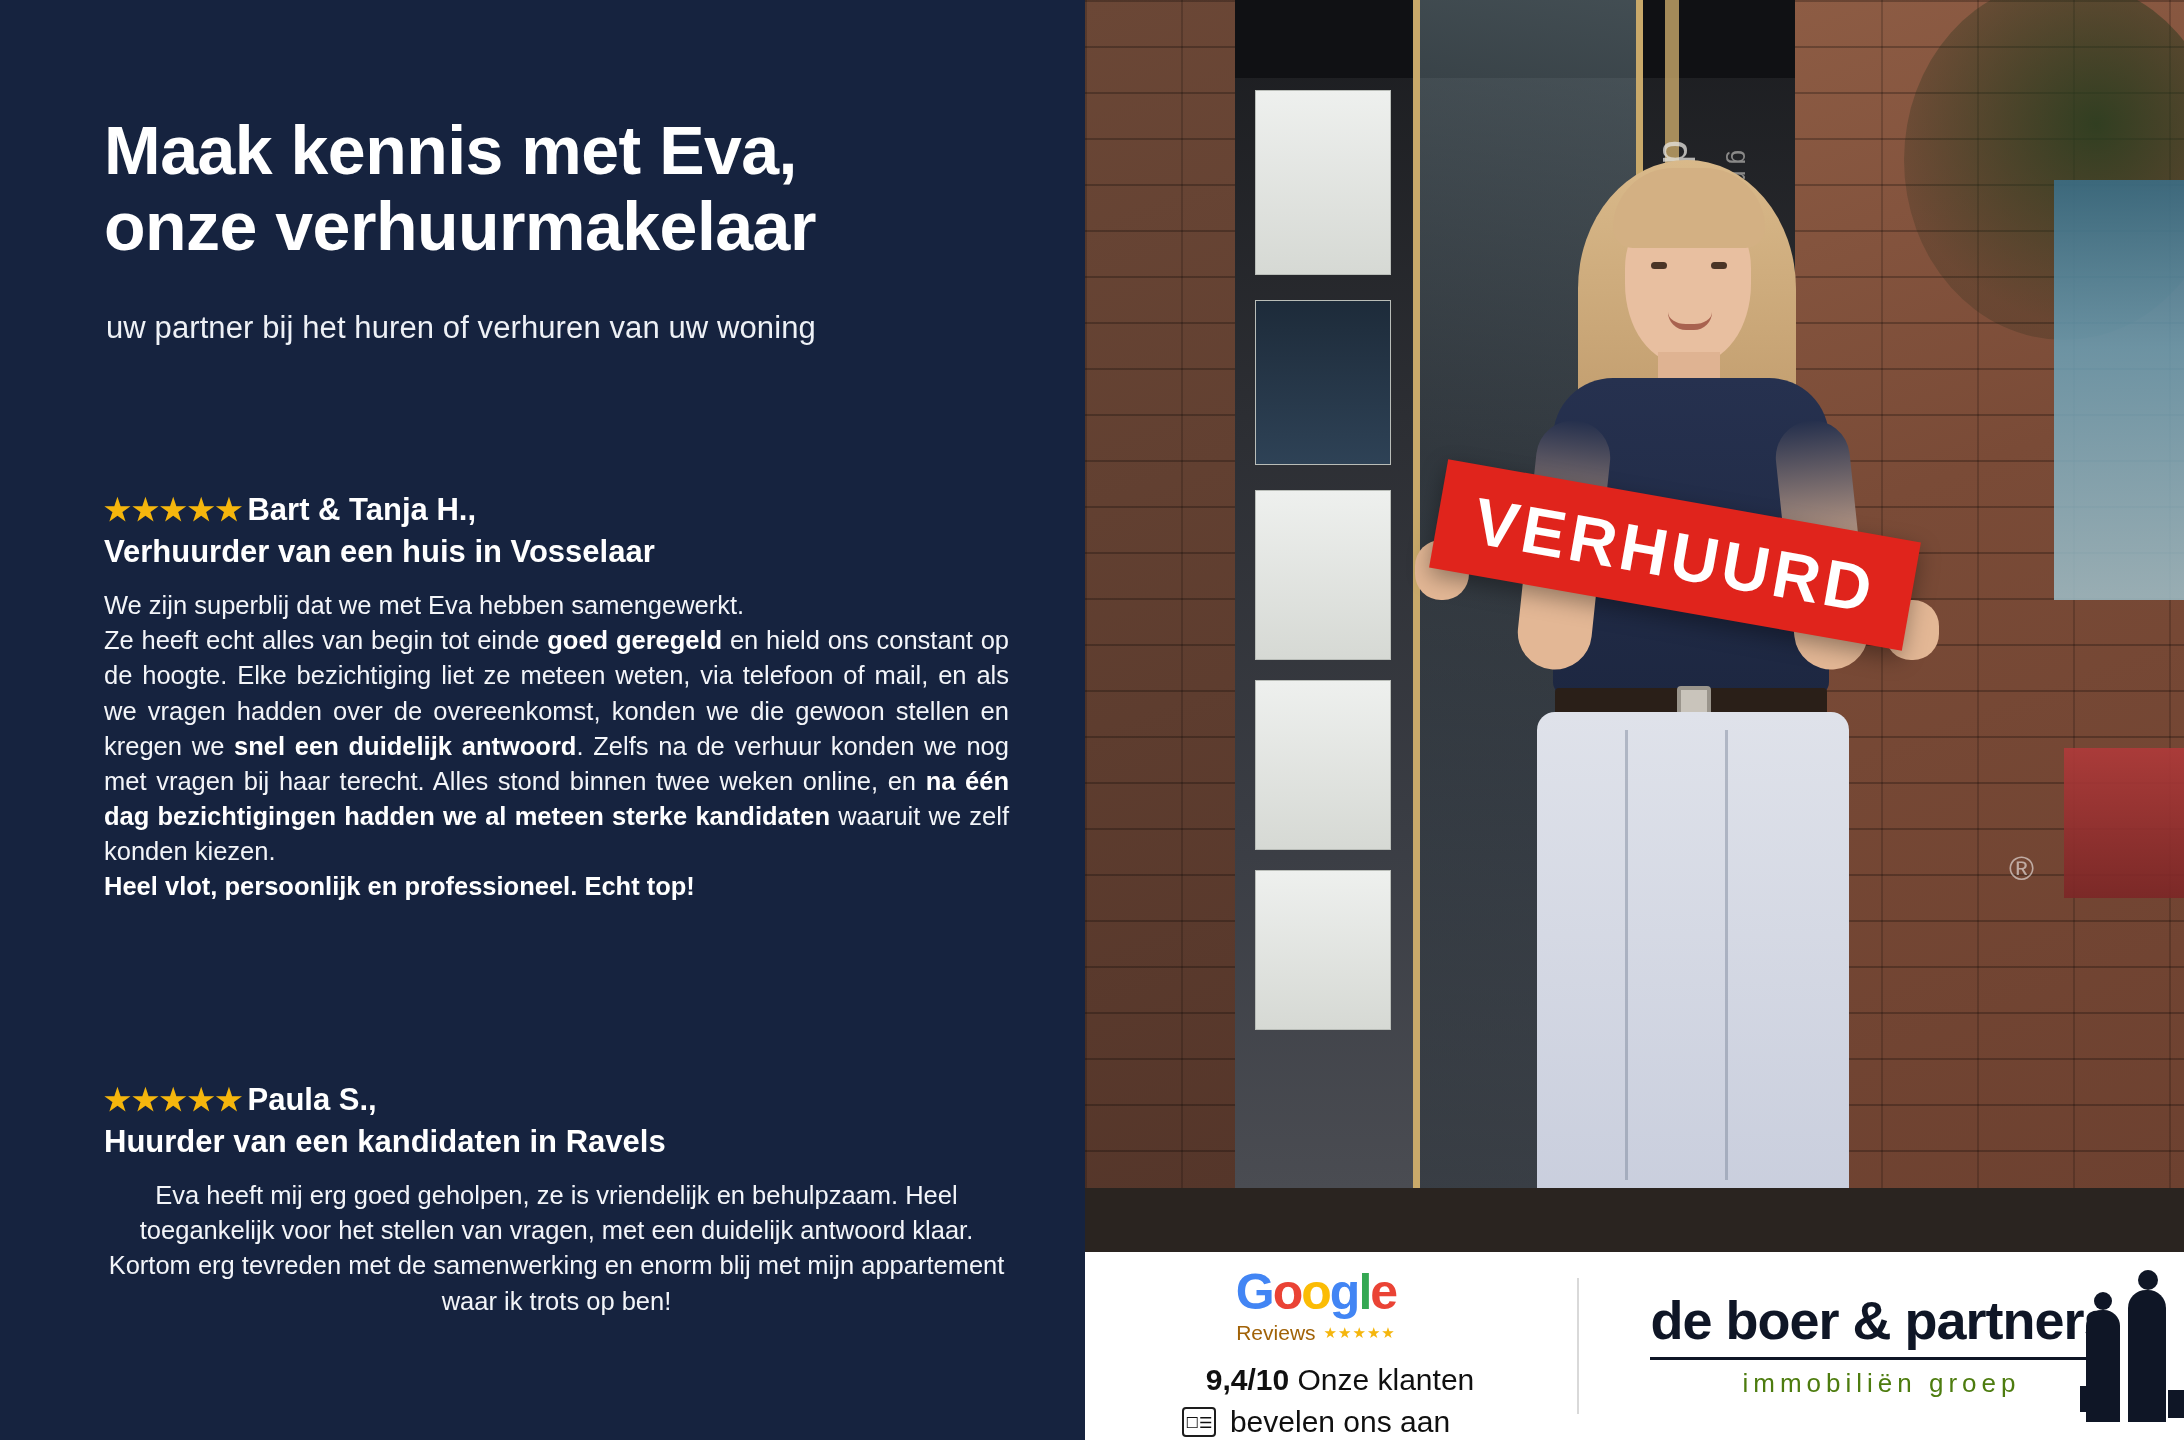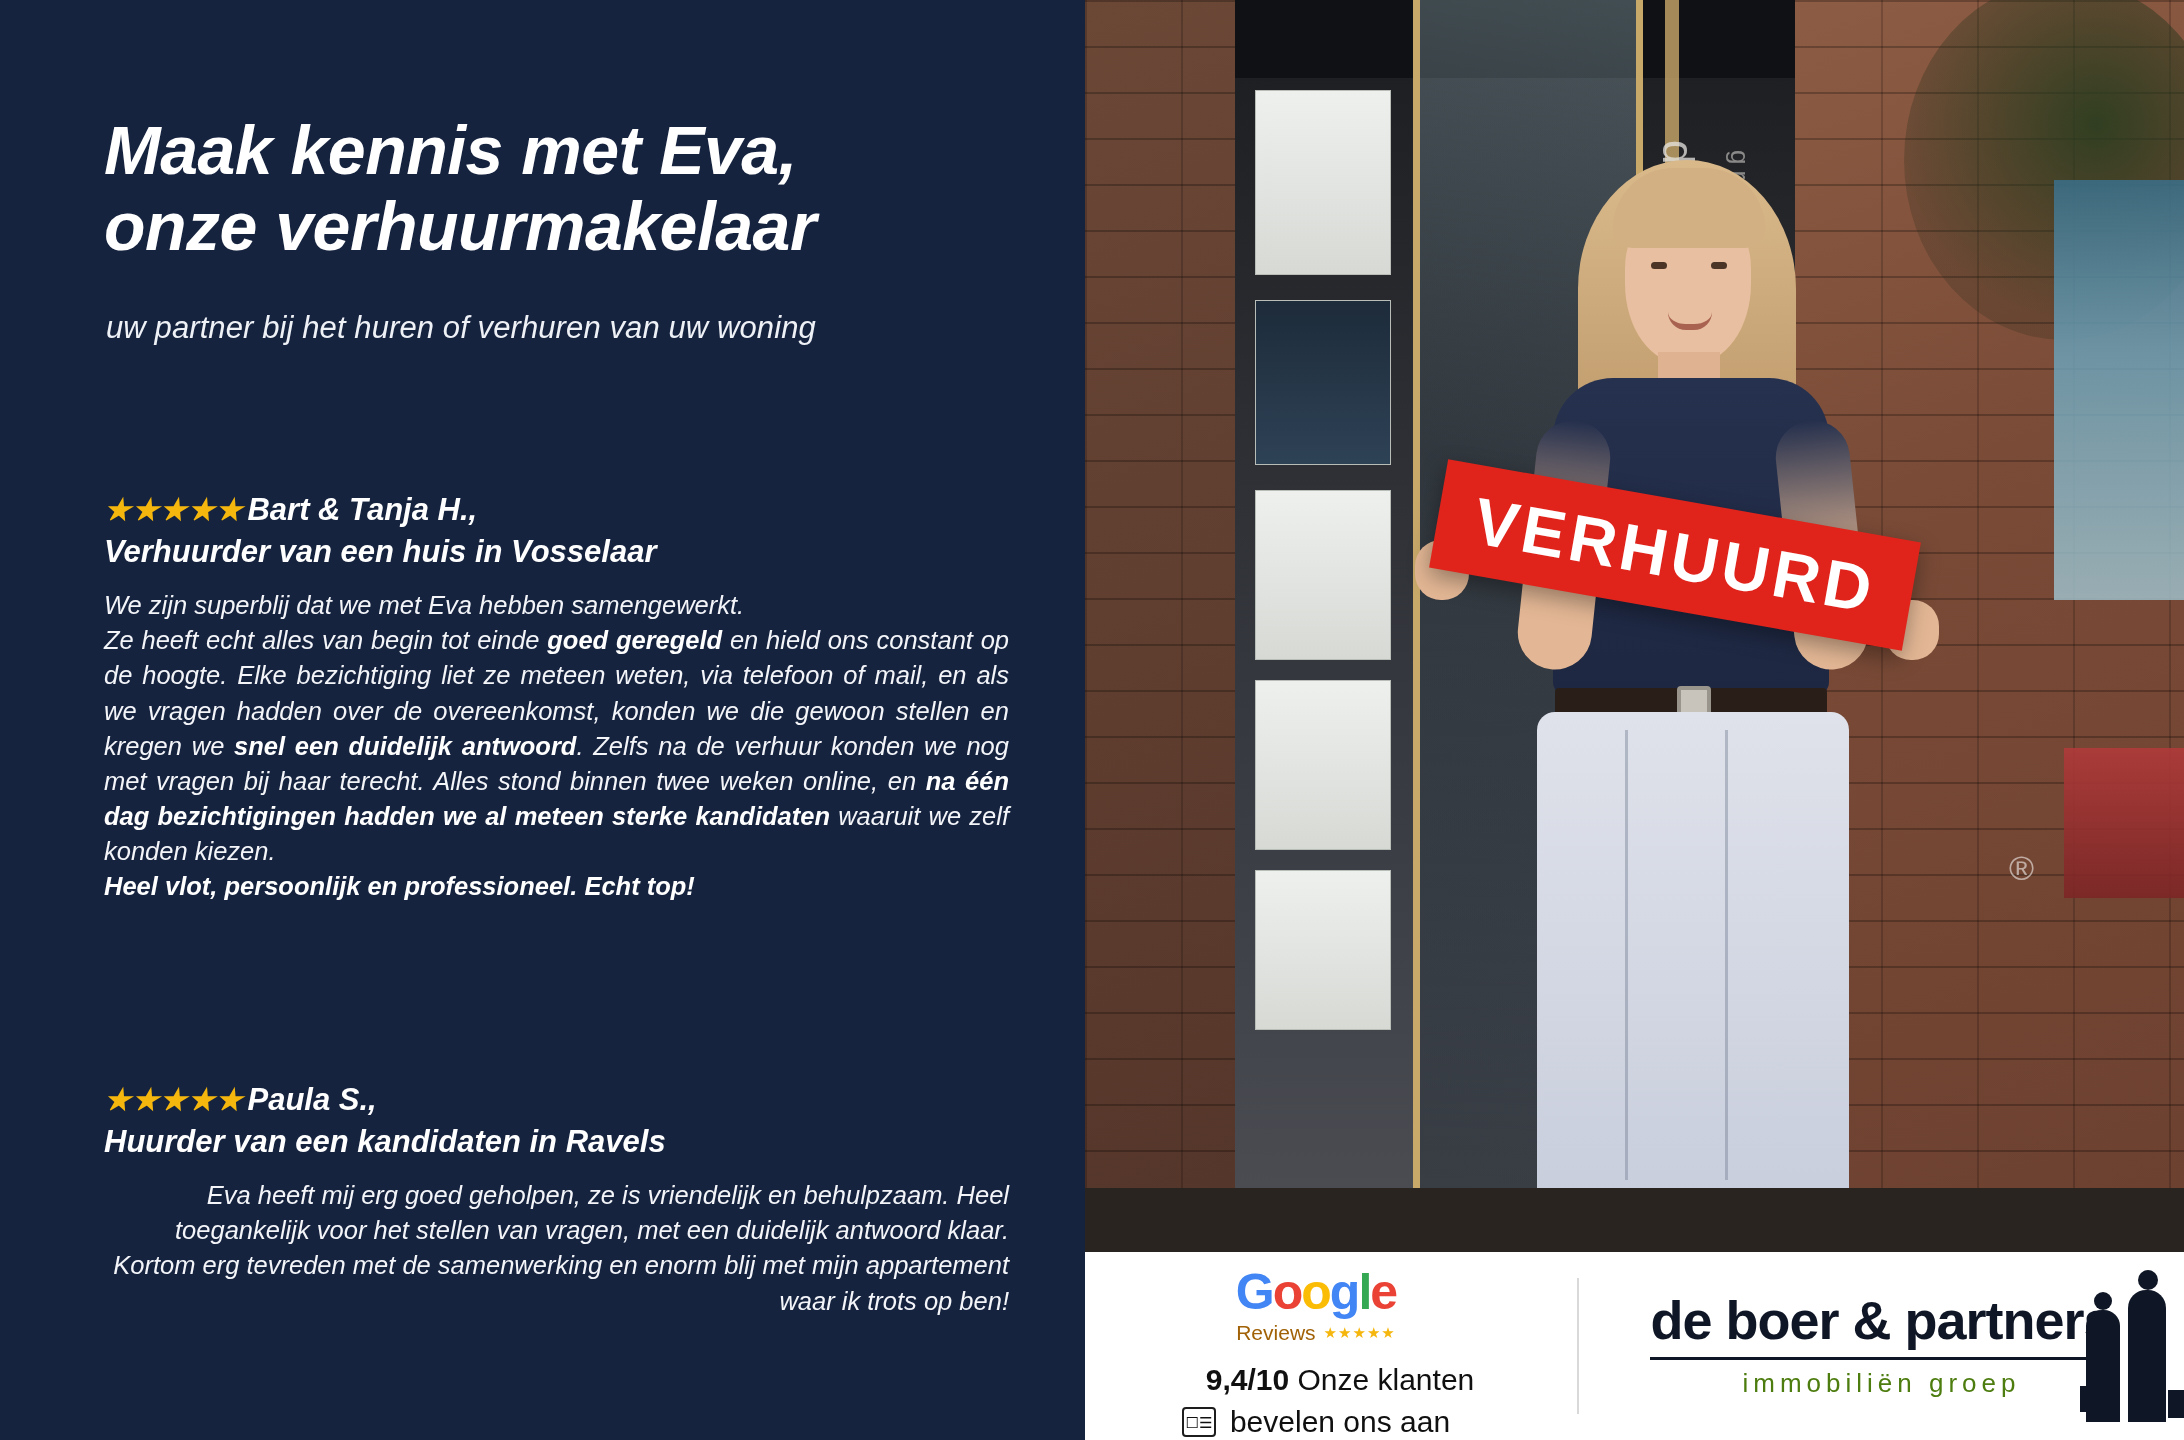--- a/index.html
+++ b/index.html
@@ -17,21 +17,20 @@
     display: flex;
   }
 
   
   .left {
     width: 1085px;
     height: 100%;
     background: #16233f;
     position: relative;
     padding: 14px;
-    font-style: italic;
   }
   .headline {
     position: absolute;
     left: 104px;
     top: 112px;
     width: 920px;
     color: #ffffff;
     font-weight: bold;
     font-size: 68px;
     line-height: 1.12;
@@ -79,21 +78,21 @@
     line-height: 1.3;
     margin-top: 2px;
   }
   .rev-body {
     margin-top: 16px;
     font-size: 25.5px;
     line-height: 1.38;
     color: #f3f5f9;
     text-align: justify;
   }
-  .rev-body.nojust { text-align: right; }
+  .rev-body.nojust { text-align: center; }
   .rev-body b { font-weight: bold; color: #ffffff; }
   .rev-body .line { display: block; }
 
   
   .right {
     width: 1099px;
     height: 100%;
     position: relative;
     background: #2a2420;
     overflow: hidden;

